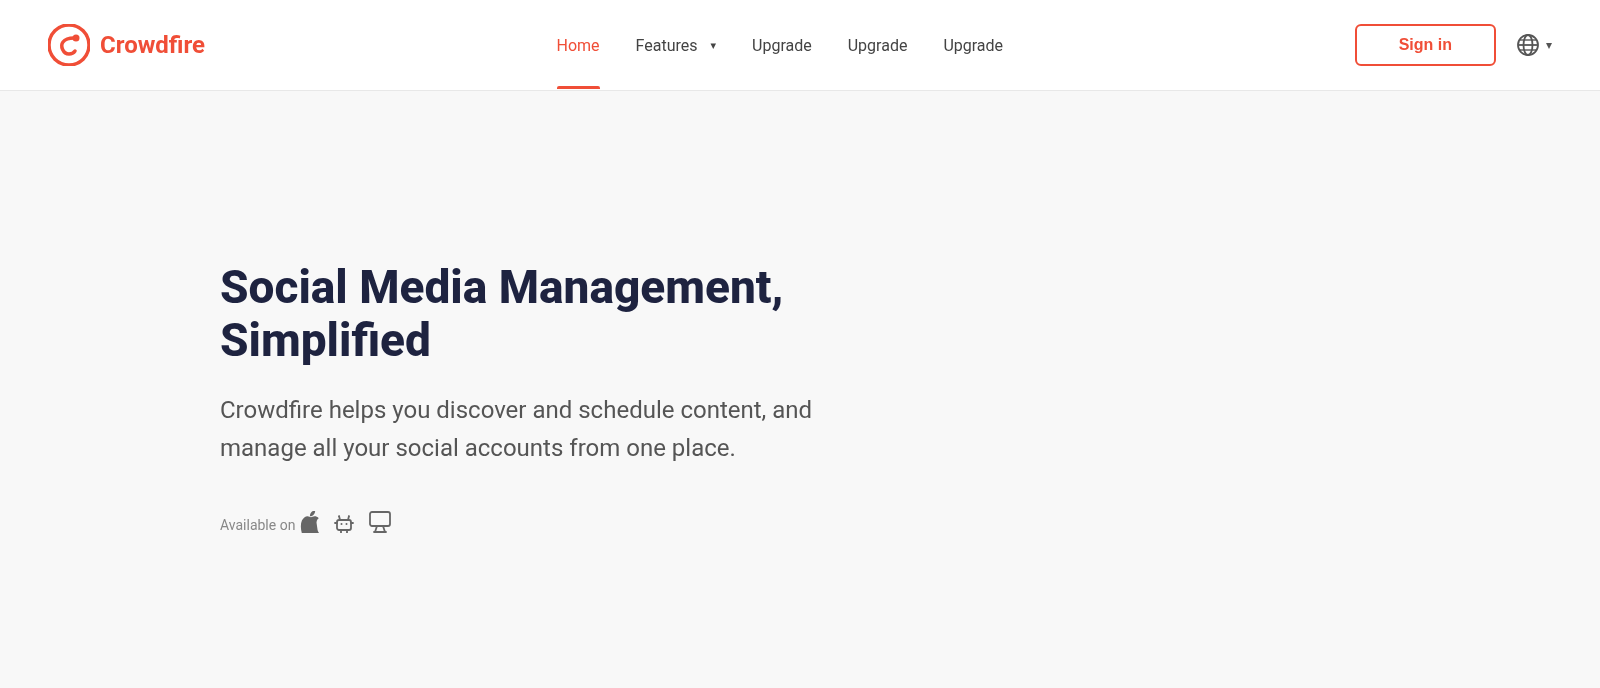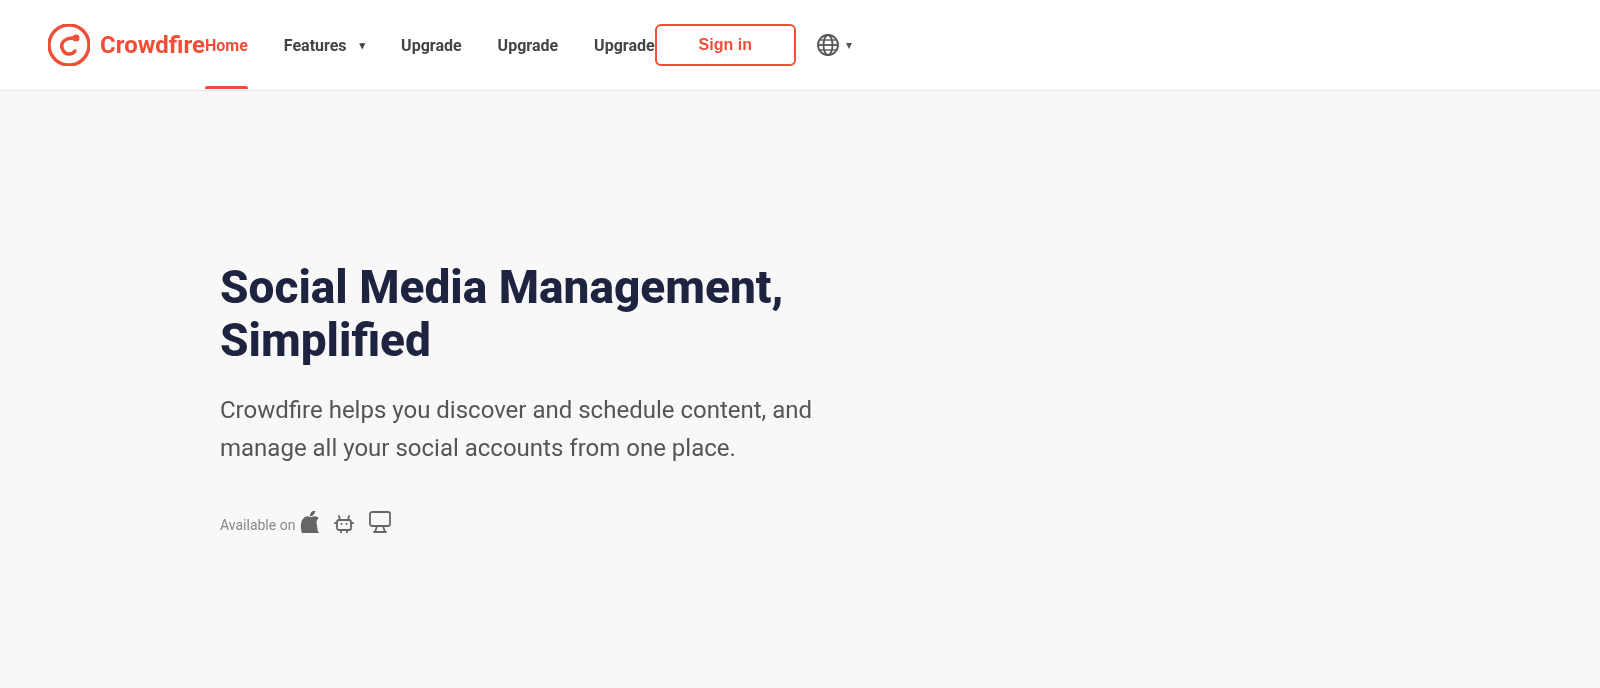--- a/index.html
+++ b/index.html
@@ -13,20 +13,21 @@
       background-color: #f8f8f8;
       width: 1600px;
       min-height: 688px;
       overflow-x: hidden;
     }
 
     
     .navbar {
       display: flex;
       align-items: center;
+      justify-content: space-between;
       background-color: #ffffff;
       height: 91px;
       padding: 0 48px;
       border-bottom: 1px solid #e8e8e8;
       position: relative;
     }
 
     .logo-area {
       display: flex;
       align-items: center;
@@ -46,21 +47,21 @@
     }
 
     .nav-links {
       display: flex;
       align-items: center;
       gap: 36px;
     }
 
     .nav-link {
       font-size: 16px;
-      font-weight: 700;
+      font-weight: 400;
       color: #444;
       text-decoration: none;
       cursor: pointer;
       position: relative;
     }
 
     .nav-link.active {
       color: #f04e37;
     }
 

